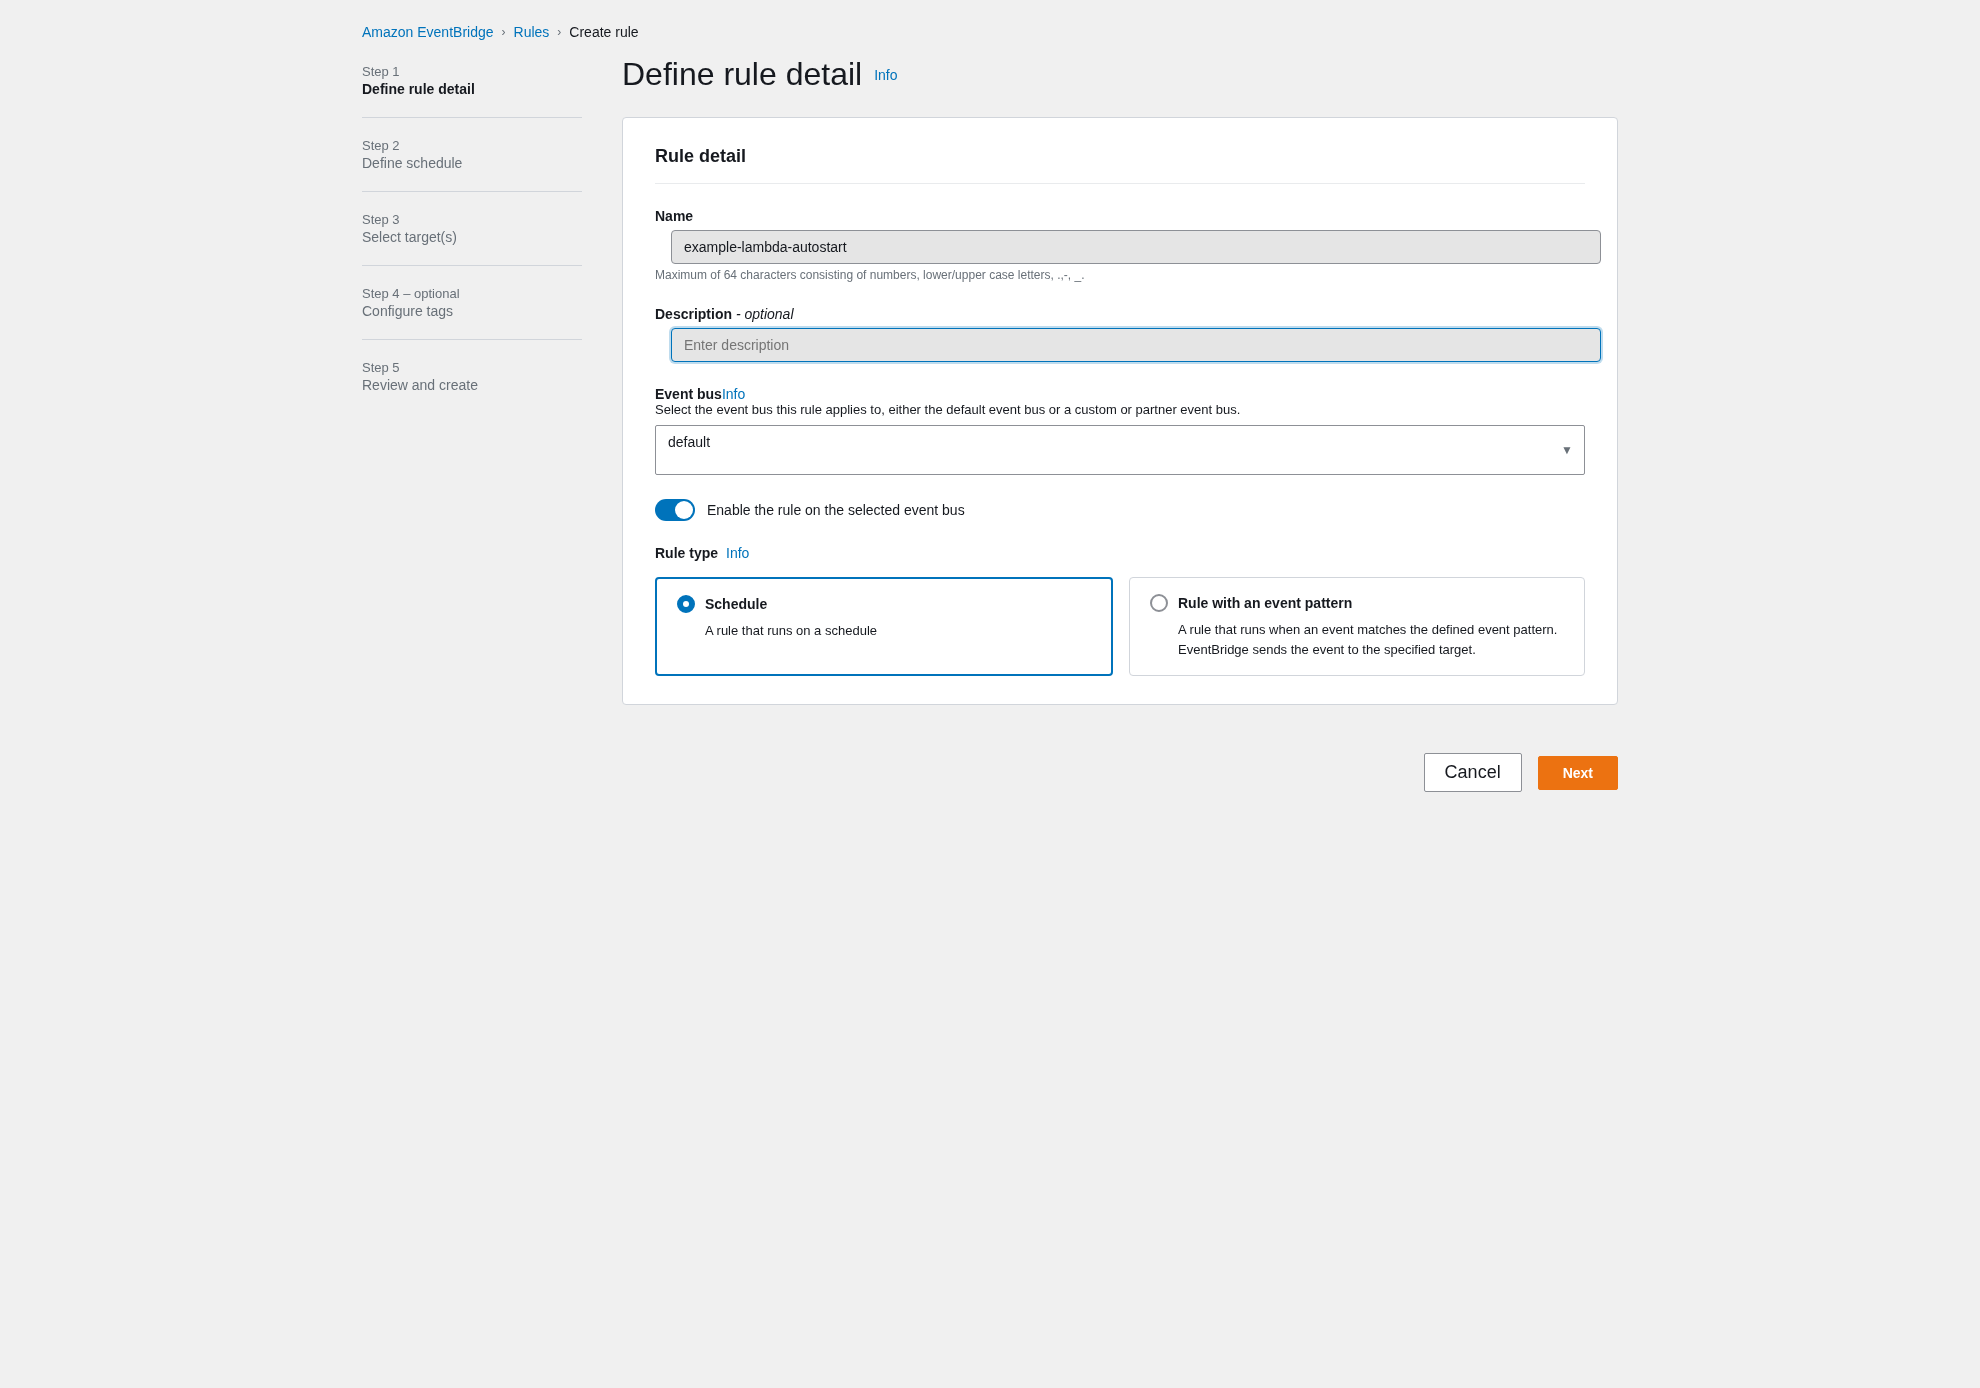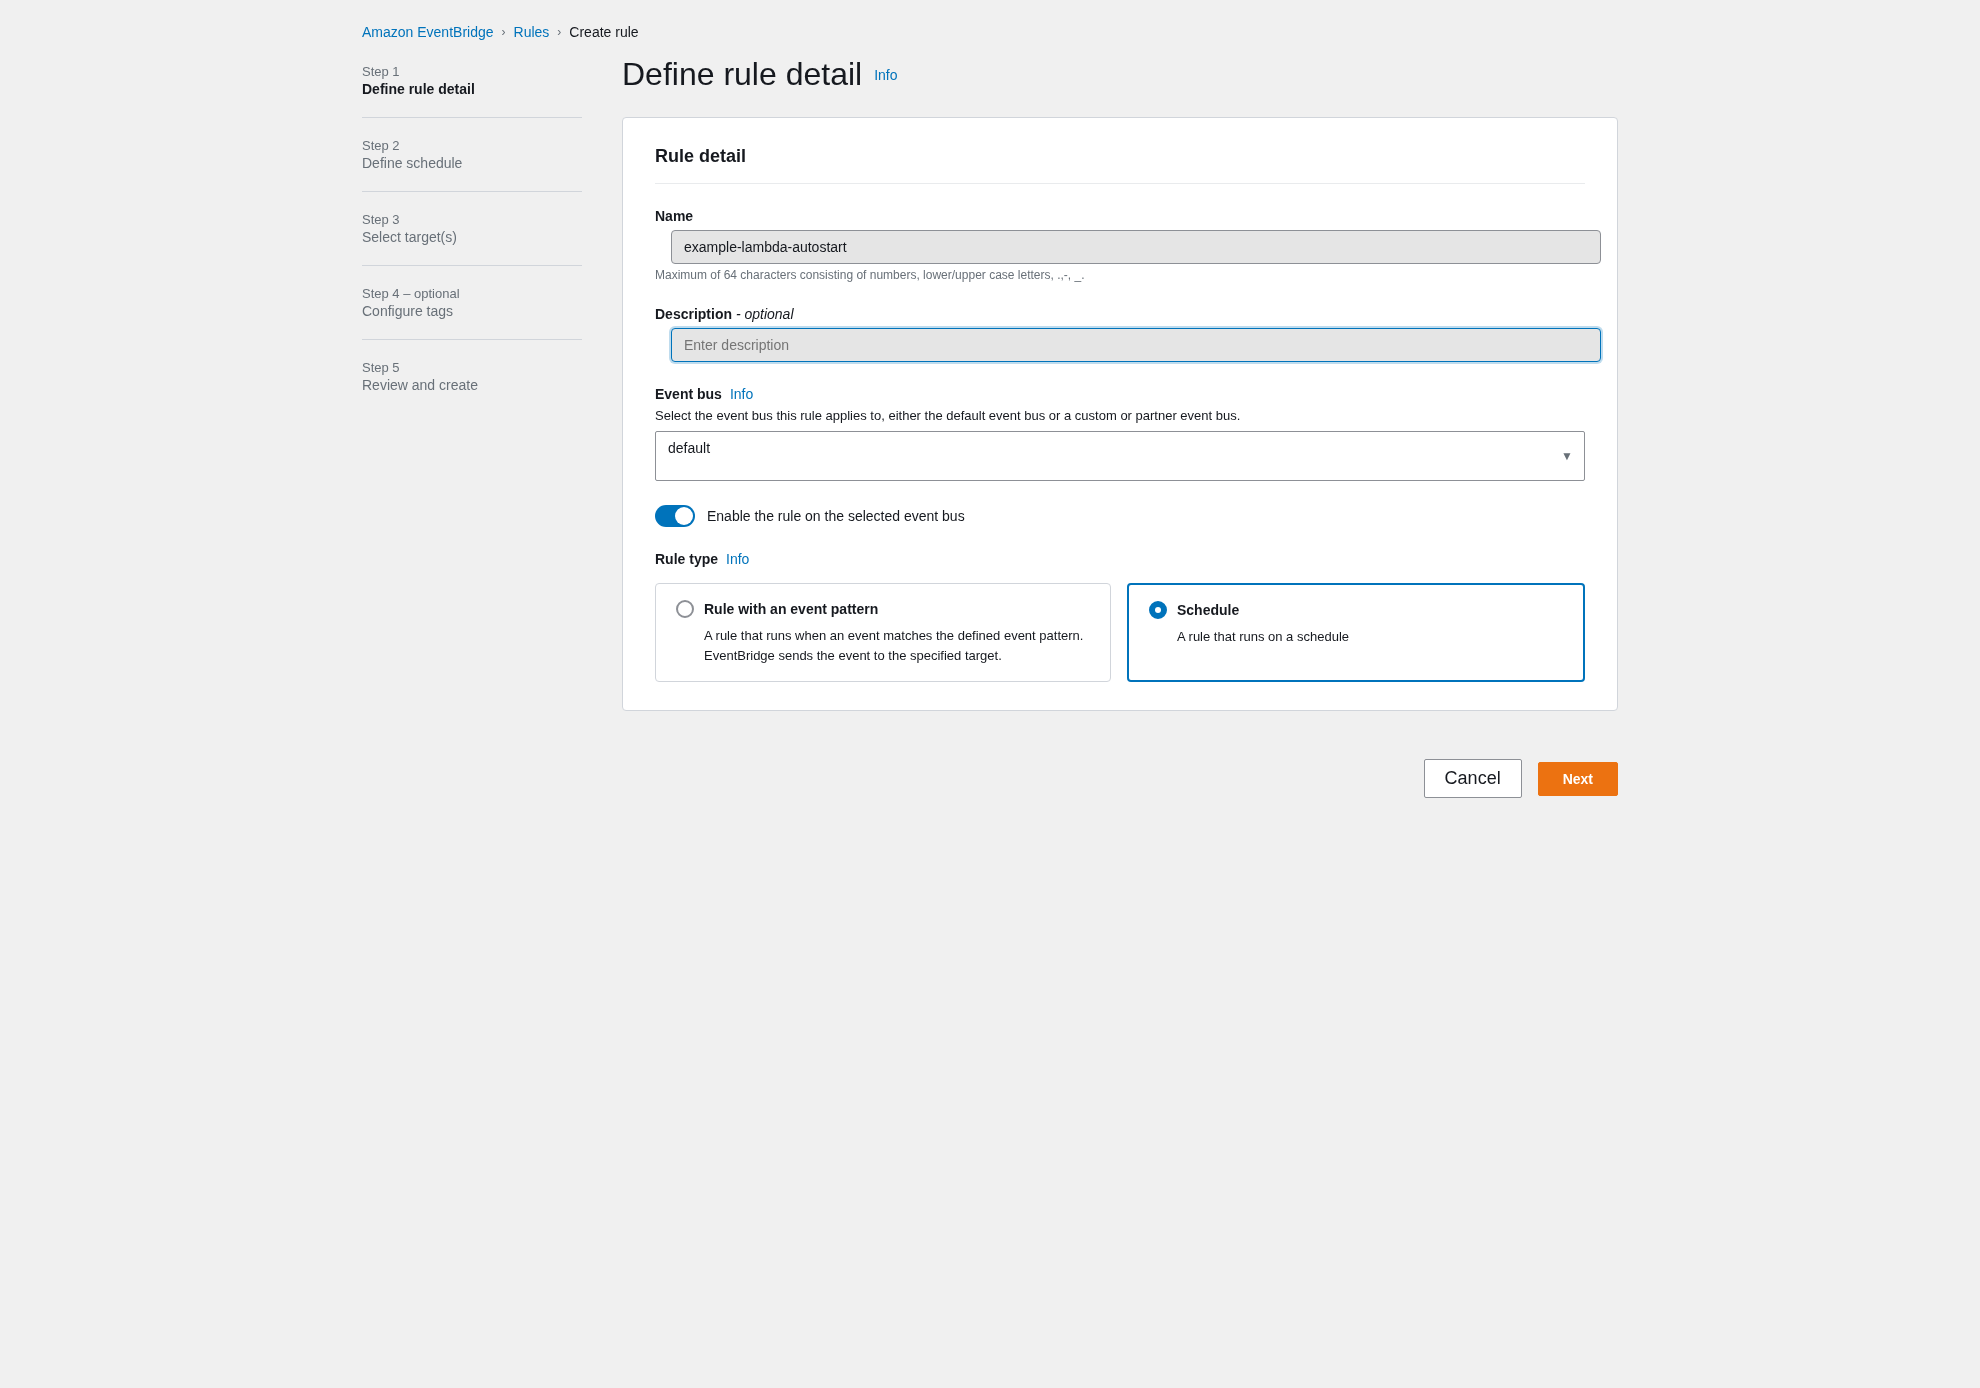--- a/index.html
+++ b/index.html
@@ -151,22 +151,20 @@
     .form-hint {
       font-size: 12px;
       color: #687078;
       margin-top: 4px;
     }
 
     
     .field-label-row {
       display: flex;
       align-items: center;
-      gap: 8px;
-      margin-bottom: 6px;
     }
     .field-title {
       font-size: 14px;
       font-weight: 700;
       color: #16191f;
     }
     .field-description {
       font-size: 13px;
       color: #16191f;
       margin-bottom: 8px;
@@ -417,35 +415,35 @@
         </div>
 
         <div>
           <div class="rule-type-row">
             <span class="rule-type-title">Rule type</span>
             <a href="#" class="info-link">Info</a>
           </div>
 
           <div class="radio-cards">
 
+            <div class="radio-card selected">
+              <div class="radio-card-header">
+                <div class="radio-btn checked"></div>
+                <span class="radio-card-title">Schedule</span>
+              </div>
+              <div class="radio-card-desc">A rule that runs on a schedule</div>
+            </div>
+
             <div class="radio-card">
               <div class="radio-card-header">
                 <div class="radio-btn"></div>
                 <span class="radio-card-title">Rule with an event pattern</span>
               </div>
               <div class="radio-card-desc">A rule that runs when an event matches the defined event pattern. EventBridge sends the event to the specified target.</div>
             </div>
-
-            <div class="radio-card selected">
-              <div class="radio-card-header">
-                <div class="radio-btn checked"></div>
-                <span class="radio-card-title">Schedule</span>
-              </div>
-              <div class="radio-card-desc">A rule that runs on a schedule</div>
-            </div>
           </div>
         </div>
       </div>
 
       <div class="footer-bar">
         <button class="btn-cancel">Cancel</button>
         <button class="btn-next">Next</button>
       </div>
     </div>
   </div>

